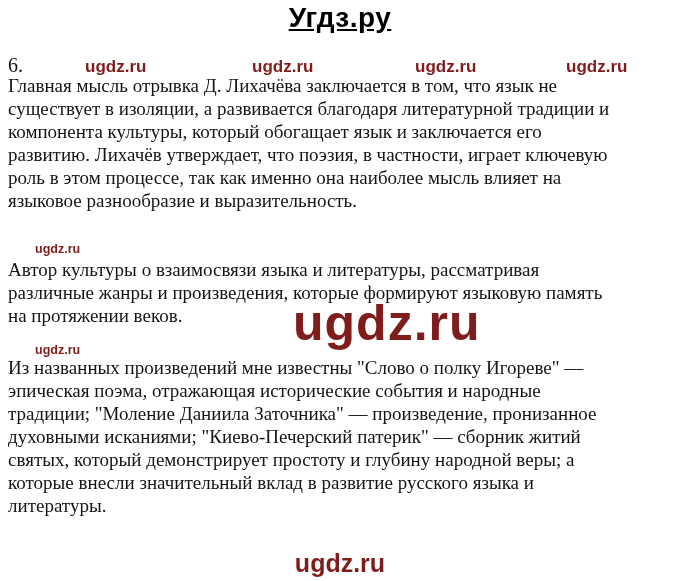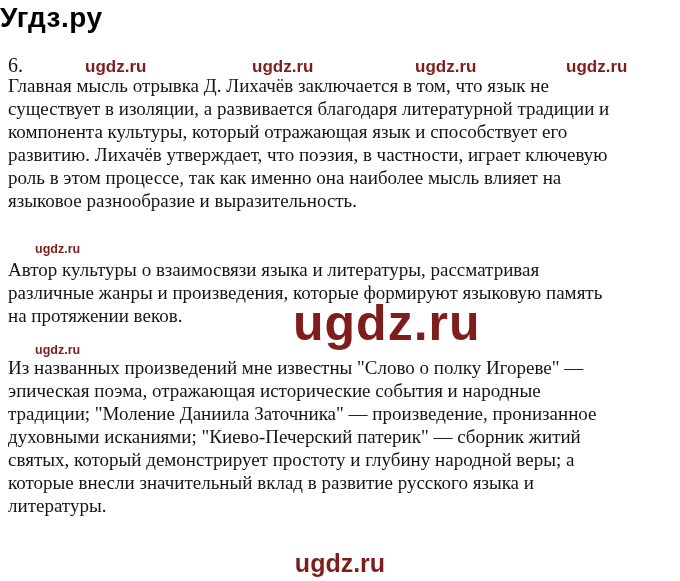--- a/index.html
+++ b/index.html
@@ -10,23 +10,25 @@
   }
   .page {
     position: relative;
     width: 680px; height: 581px;
     background: #ffffff;
     font-family: "Liberation Serif", serif;
     color: #151515;
   }
   .site-header {
     position: absolute; top: 2px; left: 0; width: 100%;
+    text-align: center;
     font-family: "Liberation Sans", sans-serif;
     font-weight: bold; font-size: 28px; color: #000;
     letter-spacing: 0.5px;
+    text-decoration: underline;
   }
   .exercise-number {
     position: absolute; left: 8px; top: 54px;
     font-size: 20px; color: #151515;
   }
   .wm {
     position: absolute;
     font-family: "Liberation Sans", sans-serif;
     font-weight: bold; color: #7f1d1d;
     white-space: nowrap;
@@ -65,23 +67,23 @@
   <div class="site-header">Угдз.ру</div>
 
   <div class="exercise-number">6.</div>
 
   <span class="wm wm-top wm-top-1">ugdz.ru</span>
   <span class="wm wm-top wm-top-2">ugdz.ru</span>
   <span class="wm wm-top wm-top-3">ugdz.ru</span>
   <span class="wm wm-top wm-top-4">ugdz.ru</span>
 
   <div class="para para-1">
-    <div class="line">Главная мысль отрывка Д. Лихачёв заключается в том, что язык не</div>
+    <div class="line">Главная мысль отрывка Д. Лихачёва заключается в том, что язык не</div>
     <div class="line">существует в изоляции, а развивается благодаря литературной традиции и</div>
-    <div class="line">компонента культуры, который отражающая язык и способствует его</div>
+    <div class="line">компонента культуры, который обогащает язык и заключается его</div>
     <div class="line">развитию. Лихачёв утверждает, что поэзия, в частности, играет ключевую</div>
     <div class="line">роль в этом процессе, так как именно она наиболее мысль влияет на</div>
     <div class="line">языковое разнообразие и выразительность.</div>
   </div>
 
   <span class="wm wm-small wm-small-1">ugdz.ru</span>
 
   <div class="para para-2">
     <div class="line">Автор культуры о взаимосвязи языка и литературы, рассматривая</div>
     <div class="line">различные жанры и произведения, которые формируют языковую память</div>

